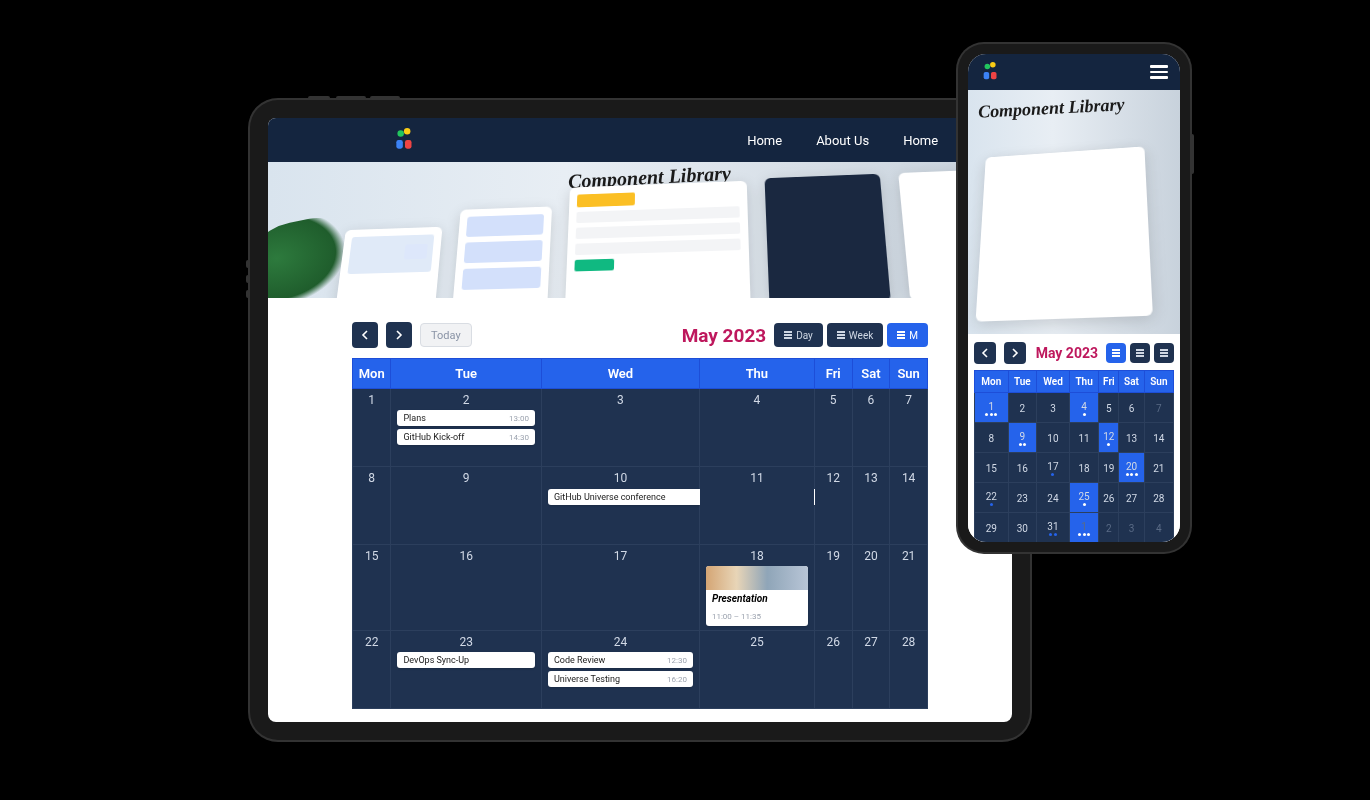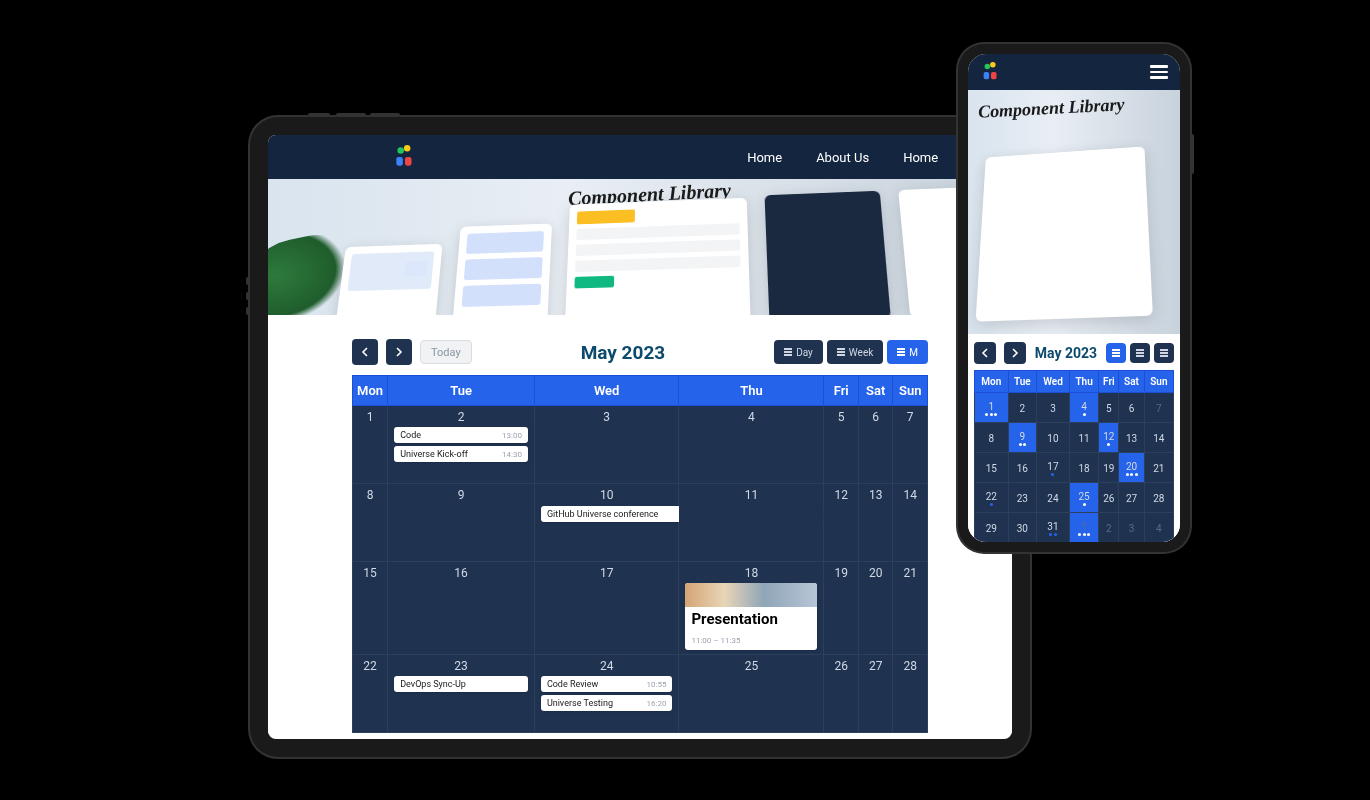--- a/index.html
+++ b/index.html
@@ -1,19 +1,19 @@
 <!DOCTYPE html>
 <html><head>
 <meta charset="utf-8">
 <style>
 * { margin: 0; padding: 0; box-sizing: border-box; font-family: -apple-system, BlinkMacSystemFont, "Segoe UI", Roboto, sans-serif; }
 body { background: #000; width: 1370px; height: 800px; position: relative; overflow: hidden; }
 
 
-.tablet { position: absolute; left: 250px; top: 117px; width: 780px; height: 640px; background: #1a1a1a; border-radius: 28px; padding: 18px; box-shadow: 0 0 0 2px #333; }
+.tablet { position: absolute; left: 250px; top: 100px; width: 780px; height: 640px; background: #1a1a1a; border-radius: 28px; padding: 18px; box-shadow: 0 0 0 2px #333; }
 .tablet-screen { width: 100%; height: 100%; background: #fff; border-radius: 8px; overflow: hidden; position: relative; }
 .tablet-btn { position: absolute; background: #333; border-radius: 3px; }
 .tablet-btn.b1 { left: 58px; top: -4px; width: 22px; height: 4px; }
 .tablet-btn.b2 { left: 86px; top: -4px; width: 30px; height: 4px; }
 .tablet-btn.b3 { left: 120px; top: -4px; width: 30px; height: 4px; }
 .tablet-btn.b4 { left: -4px; top: 160px; width: 4px; height: 8px; }
 .tablet-btn.b5 { left: -4px; top: 175px; width: 4px; height: 8px; }
 .tablet-btn.b6 { left: -4px; top: 190px; width: 4px; height: 8px; }
 
 
@@ -42,39 +42,39 @@
 .hc3 .yel { background: #fbbf24; }
 .hc3 .grn { background: #10b981; width: 40px; }
 .hc5 .num { position: absolute; right: 8px; bottom: 8px; font-size: 22px; font-weight: 700; color: #1a2840; }
 
 
 .cal-wrap { padding: 24px 84px 0; background: #fff; }
 .cal-toolbar { display: flex; align-items: center; gap: 8px; margin-bottom: 10px; }
 .nav-btn { width: 26px; height: 26px; background: #1f3250; border-radius: 4px; display: flex; align-items: center; justify-content: center; cursor: pointer; }
 .nav-btn svg { width: 10px; height: 10px; fill: #fff; }
 .today-btn { height: 24px; padding: 0 10px; background: #f1f2f4; border: 1px solid #d9dde3; border-radius: 4px; color: #8a94a6; font-size: 11px; display: flex; align-items: center; }
-.cal-title { flex: 1; text-align: center; font-size: 19px; font-weight: 700; color: #0c4a6e; }
+.cal-title { flex: 1; text-align: right; font-size: 19px; font-weight: 700; color: #be185d; }
 .view-btns { display: flex; gap: 4px; }
 .view-btn { height: 24px; padding: 0 10px; background: #1f3250; border-radius: 4px; color: #cfd7e3; font-size: 10px; display: flex; align-items: center; gap: 4px; cursor: pointer; }
 .view-btn.active { background: #2563eb; color: #fff; }
 .view-btn-lines { display: flex; flex-direction: column; gap: 1.5px; }
 .view-btn-lines span { width: 8px; height: 1.5px; background: currentColor; }
 
 
 .month-grid { width: 100%; border-collapse: collapse; }
 .month-grid th { background: #2563eb; color: #fff; font-weight: 600; font-size: 13px; height: 30px; text-align: center; border: 1px solid #1d4ed8; }
 .month-grid td { background: #1f3250; border: 1px solid #2c3f5d; height: 78px; vertical-align: top; padding: 4px 6px; position: relative; }
 .month-grid td .dn { color: #d1d9e6; font-size: 12px; text-align: center; display: block; margin-bottom: 3px; }
 .event { background: #fff; border-radius: 3px; padding: 3px 6px; font-size: 9px; color: #1a1a1a; margin-bottom: 3px; display: flex; align-items: center; justify-content: space-between; box-shadow: 0 1px 2px rgba(0,0,0,.15); }
 .event.span { position: absolute; left: 6px; right: 6px; top: 22px; }
 .event .t { color: #9ca3af; font-size: 8px; }
 .event-img { background: #fff; border-radius: 3px; overflow: hidden; box-shadow: 0 1px 2px rgba(0,0,0,.15); }
 .event-img .thumb { height: 24px; background: linear-gradient(90deg, #d4a574 0%, #e8d5b7 30%, #8fa5b8 60%, #b8c5d6 100%); }
 .event-img .body { padding: 3px 6px; }
-.event-img .body strong { font-size: 15px; display: block; }
+.event-img .body strong { font-size: 10px; display: block; font-style: italic; }
 .event-img .body span { font-size: 8px; color: #9ca3af; }
 
 
 .phone { position: absolute; right: 180px; top: 44px; width: 232px; height: 508px; background: #1a1a1a; border-radius: 26px; padding: 10px; box-shadow: 0 0 0 2px #333; }
 .phone-btn { position: absolute; right: -4px; top: 90px; width: 4px; height: 40px; background: #333; border-radius: 2px; }
 .phone-screen { width: 100%; height: 100%; background: #fff; border-radius: 18px; overflow: hidden; position: relative; }
 .phone .top-nav { height: 36px; padding: 0 12px; }
 .phone .top-nav .logo { margin-left: 0; width: 22px; height: 22px; }
 .burger { margin-left: auto; display: flex; flex-direction: column; gap: 3px; cursor: pointer; }
 .burger span { width: 18px; height: 2.5px; background: #fff; border-radius: 1px; }
@@ -206,25 +206,25 @@
             </tr>
           </thead>
         <tbody id="cal-body">
             <tr>
               <td>
                 <span class="dn">1</span>
               </td>
               <td>
                 <span class="dn">2</span>
                 <div class="event">
-                  <span>Code</span>
+                  <span>Plans</span>
                   <span class="t">13:00</span>
                 </div>
                 <div class="event">
-                  <span>Universe Kick-off</span>
+                  <span>GitHub Kick-off</span>
                   <span class="t">14:30</span>
                 </div>
               </td>
               <td>
                 <span class="dn">3</span>
               </td>
               <td>
                 <span class="dn">4</span>
               </td>
               <td>
@@ -295,21 +295,21 @@
               <td>
                 <span class="dn">23</span>
                 <div class="event">
                   <span>DevOps Sync-Up</span>
                 </div>
               </td>
               <td>
                 <span class="dn">24</span>
                 <div class="event">
                   <span>Code Review</span>
-                  <span class="t">10:55</span>
+                  <span class="t">12:30</span>
                 </div>
                 <div class="event">
                   <span>Universe Testing</span>
                   <span class="t">16:20</span>
                 </div>
               </td>
               <td>
                 <span class="dn">25</span>
               </td>
               <td>

